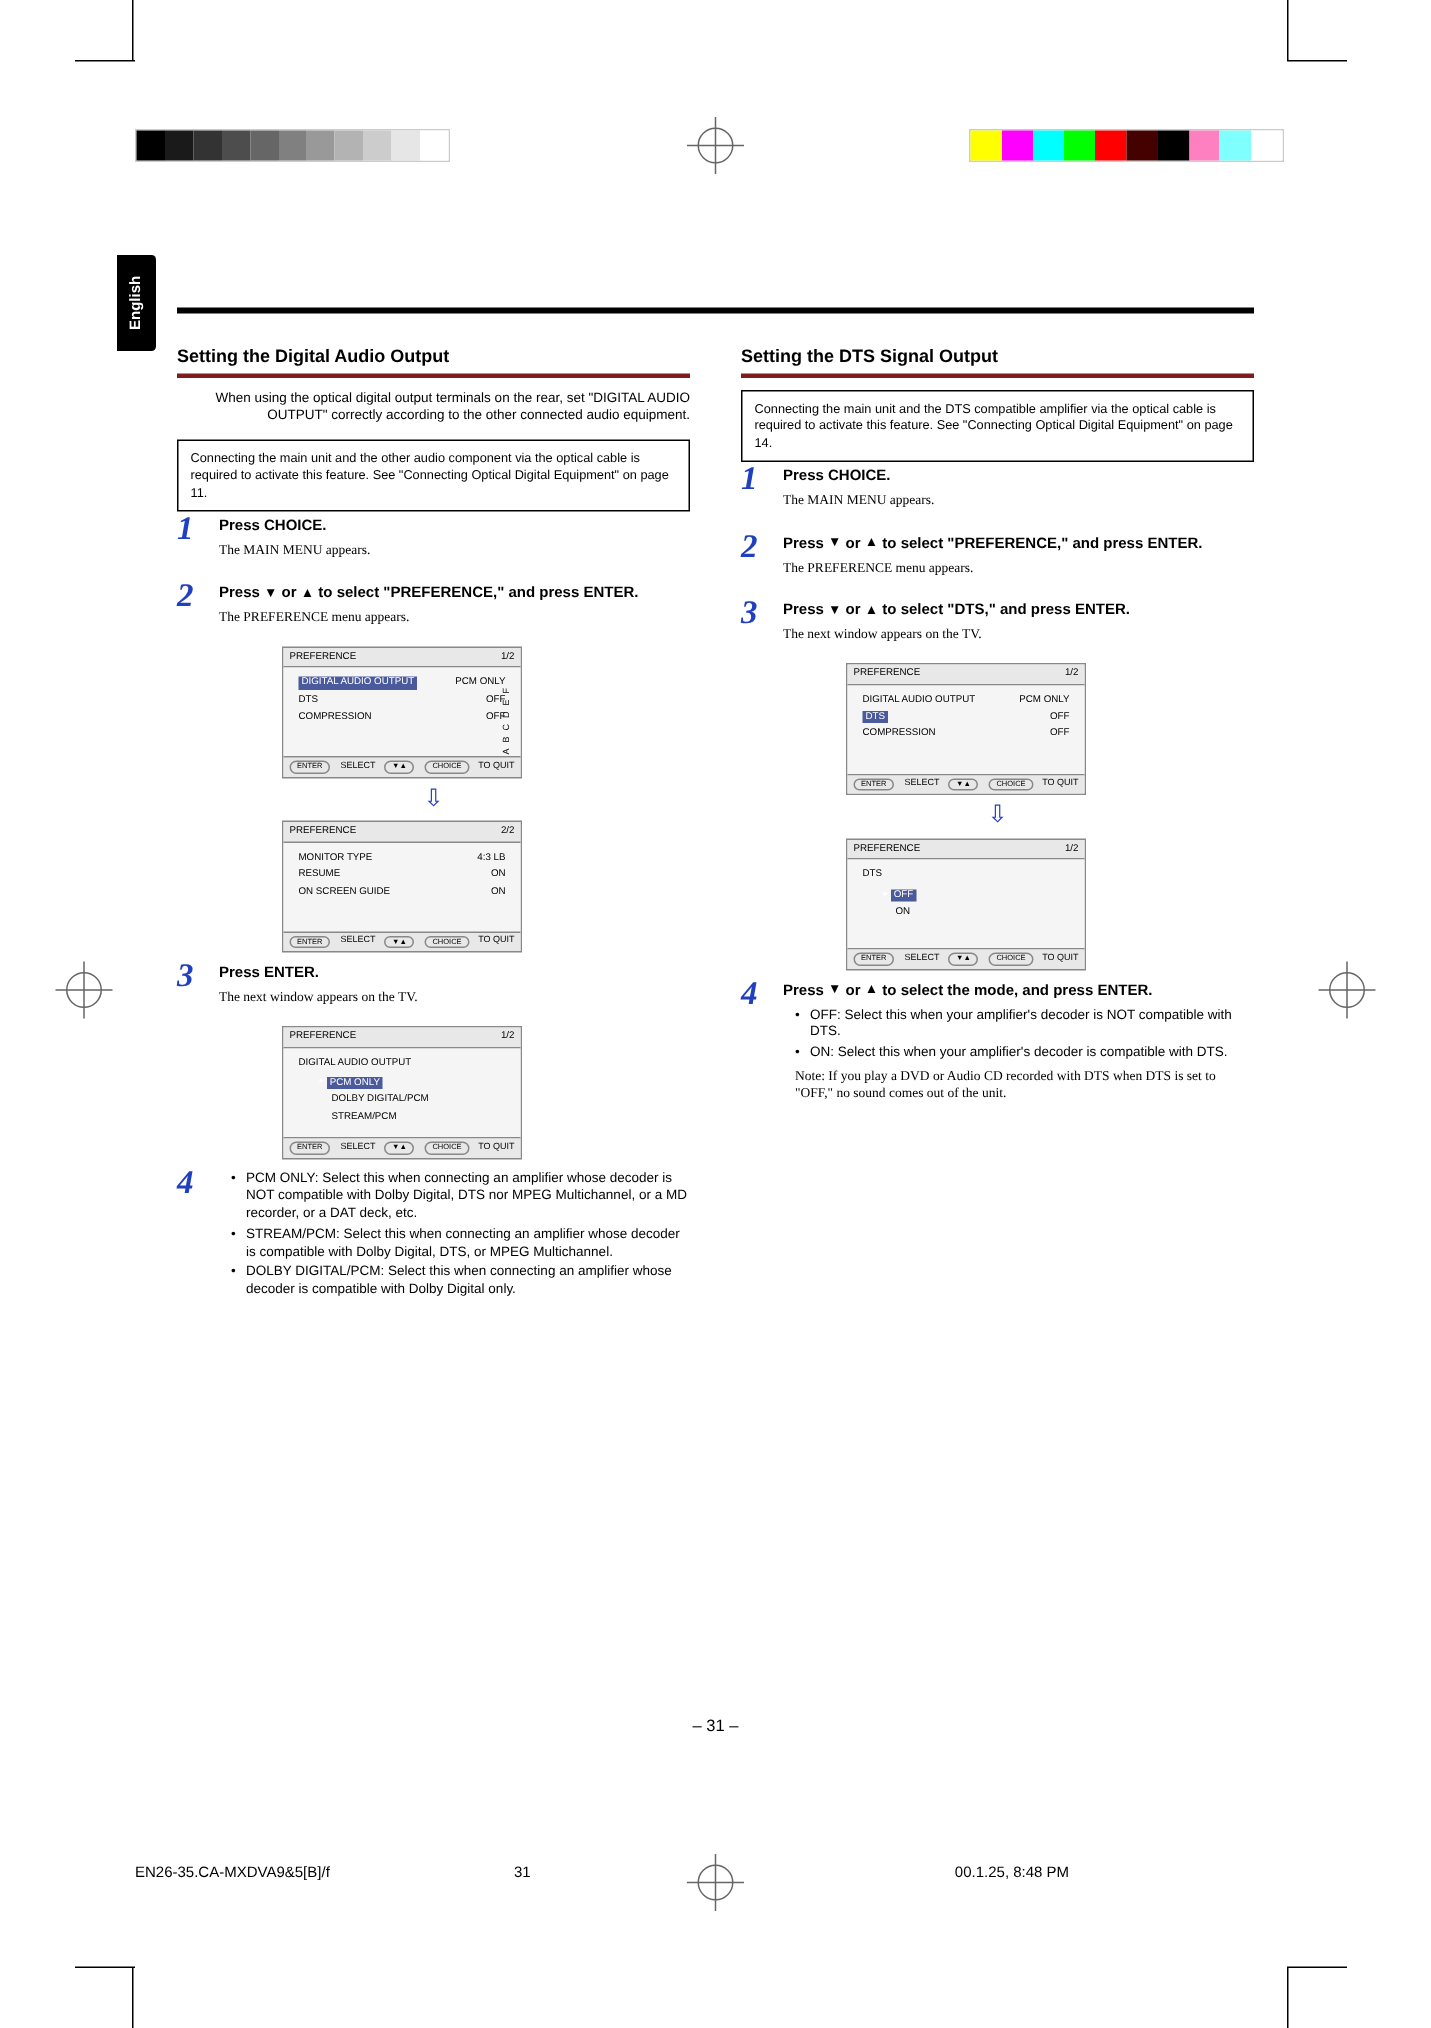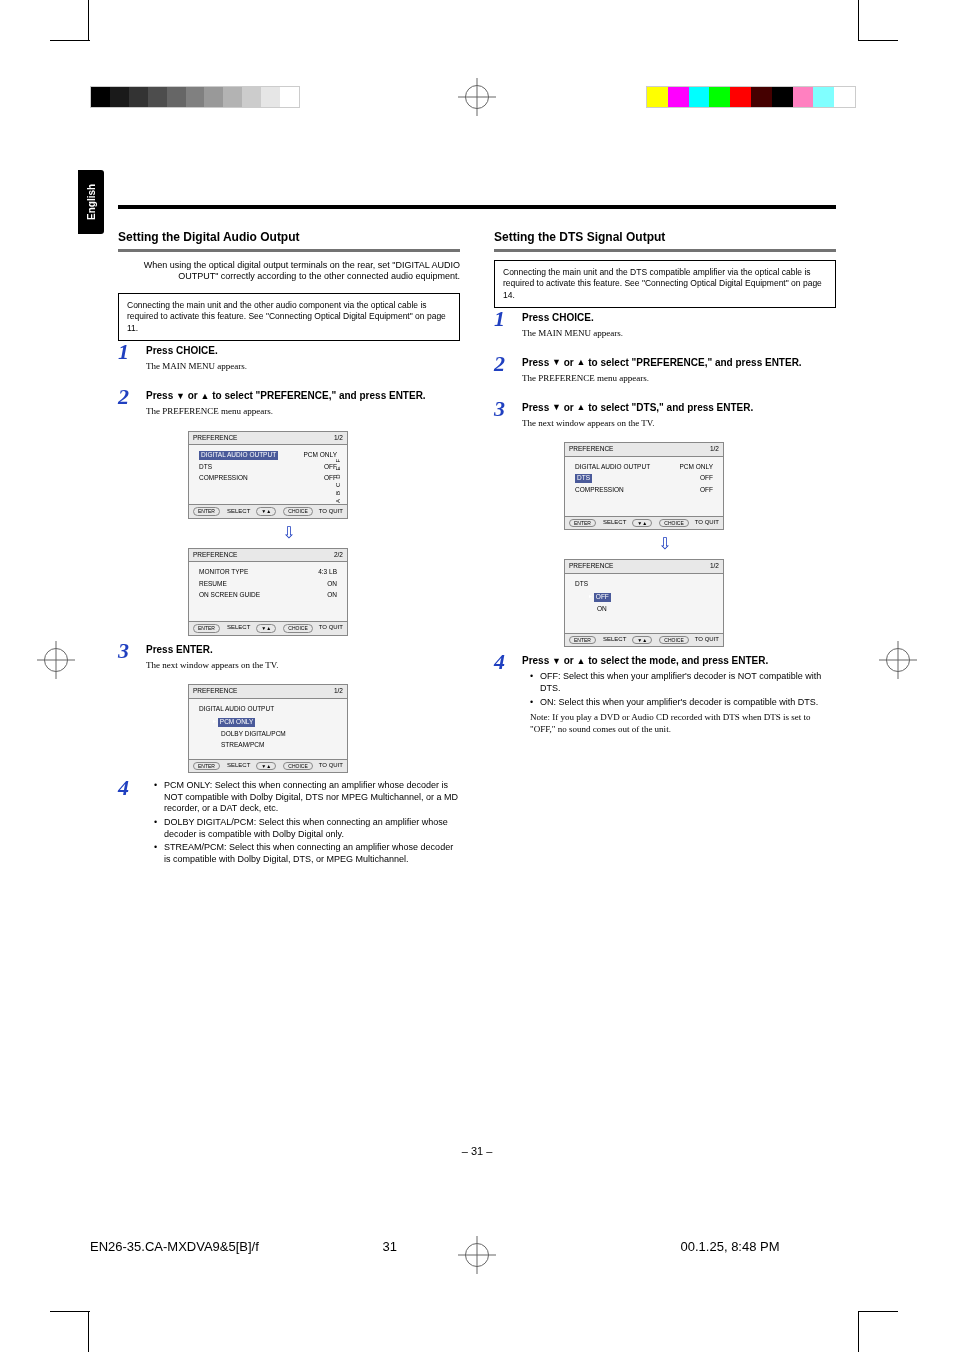--- a/index.html
+++ b/index.html
@@ -137,21 +137,21 @@
     gap: 34px;
   }
   .col {
     flex: 1;
     font-size: 9px;
     line-height: 1.3;
   }
   .section-title {
     font-size: 12px;
     font-weight: bold;
-    border-bottom: 3px solid #737373;
+    border-bottom: 3px solid #7f1d1d;
     padding-bottom: 3px;
     margin-bottom: 8px;
   }
   .intro {
     margin-bottom: 10px;
     text-align: right;
   }
   .info-panel {
     border: 1px solid #000;
     padding: 6px 8px;
@@ -281,21 +281,21 @@
     bottom: 195px;
     left: 0;
     right: 0;
     text-align: center;
     font-size: 11px;
   }
   .filename-info {
     position: absolute;
     bottom: 98px;
     left: 90px;
-    font-size: 13px;
+    font-size: 10px;
     color: #000;
   }
   .filename-info .time {
     margin-left: 280px;
   }
   .arrow-tri {
     display: inline-block;
     font-size: 9px;
     vertical-align: middle;
   }
@@ -481,22 +481,22 @@
             <span>TO QUIT</span>
           </span>
       </div>
     </div>
 
     <div class="step">
       <div class="step-num">4</div>
       <div class="step-body">
         <ul class="bullet-list">
           <li>PCM ONLY: Select this when connecting an amplifier whose decoder is NOT compatible with Dolby Digital, DTS nor MPEG Multichannel, or a MD recorder, or a DAT deck, etc.</li>
+          <li>STREAM/PCM: Select this when connecting an amplifier whose decoder is compatible with Dolby Digital, DTS, or MPEG Multichannel.</li>
           <li>DOLBY DIGITAL/PCM: Select this when connecting an amplifier whose decoder is compatible with Dolby Digital only.</li>
-          <li>STREAM/PCM: Select this when connecting an amplifier whose decoder is compatible with Dolby Digital, DTS, or MPEG Multichannel.</li>
         </ul>
       </div>
     </div>
   </div>
 
   <div class="col">
     <div class="section-title">Setting the DTS Signal Output</div>
     <div class="info-panel">Connecting the main unit and the DTS compatible amplifier via the optical cable is required to activate this feature. See "Connecting Optical Digital Equipment" on page 14.</div>
 
     <div class="step">

